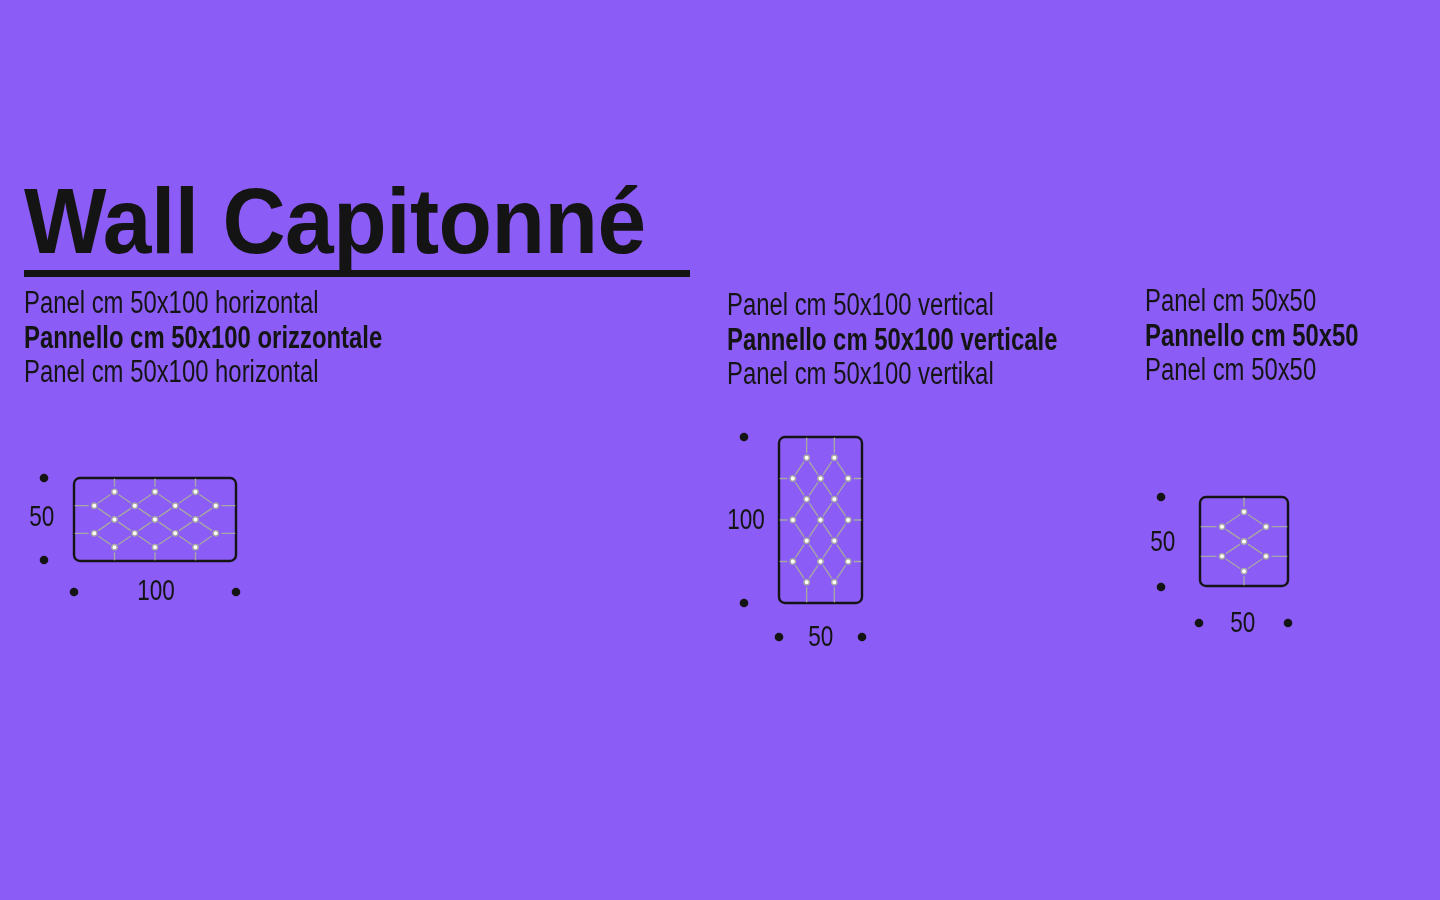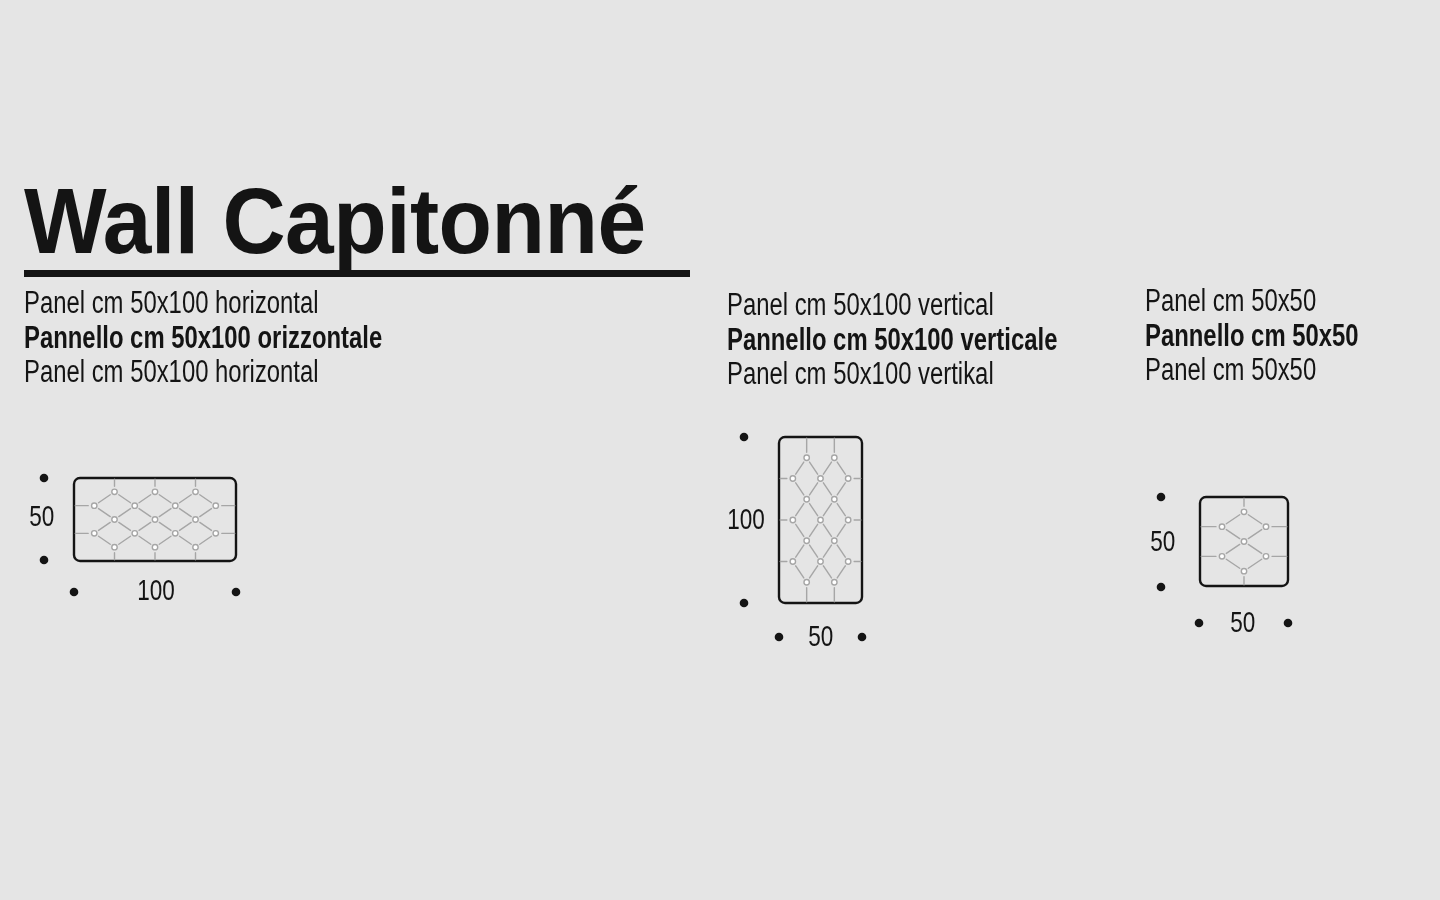--- a/index.html
+++ b/index.html
@@ -1,18 +1,18 @@
 <!DOCTYPE html>
 <html><head>
 <meta charset="utf-8">
 <style>
   html,body{margin:0;padding:0;background:#ffffff;}
   body{width:1440px;height:900px;overflow:hidden;}
   .page{
-    position:relative;width:1440px;height:900px;background:#e5e5e5;
+    position:relative;width:1440px;height:900px;background:#8b5cf6;
     font-family:"Liberation Sans","DejaVu Sans",sans-serif;color:#141414;
   }
   .title{
     position:absolute;left:24px;top:175px;margin:0;
     font-size:93px;font-weight:bold;line-height:1;white-space:nowrap;
     transform:scaleX(.94);transform-origin:left top;letter-spacing:-0.5px;
   }
   .title-rule{
     position:absolute;left:24px;top:270px;width:666px;height:7px;background:#141414;
   }

